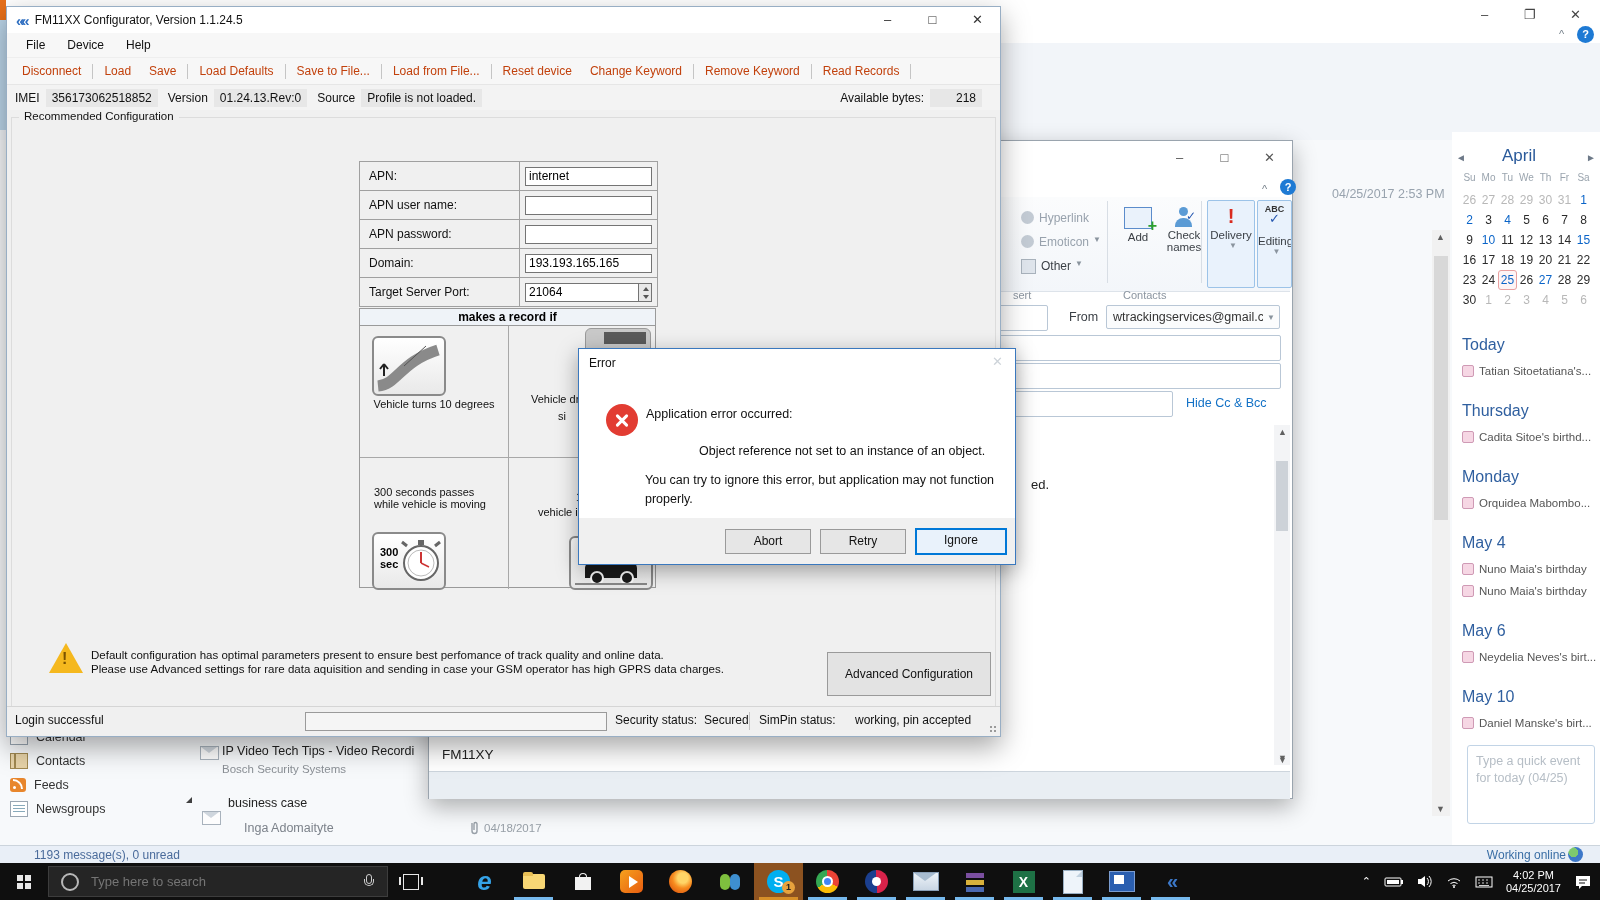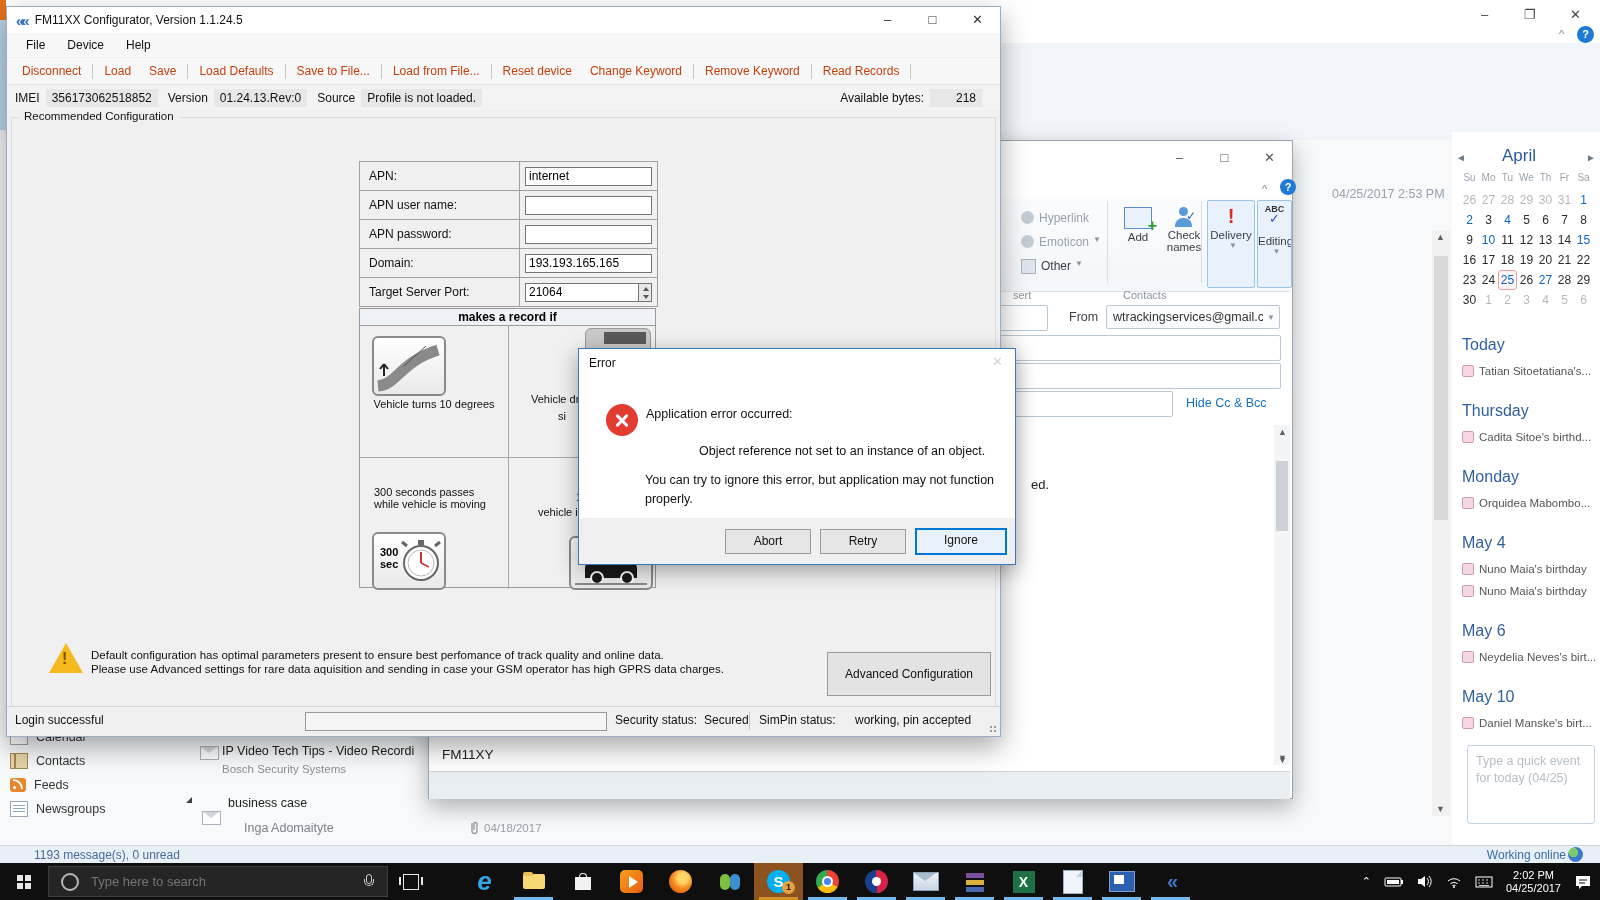--- a/index.html
+++ b/index.html
@@ -695,21 +695,21 @@
         </svg>
       <svg class="tray-svg" width="16" height="12">
           <path d="M2 5 a9 9 0 0 1 12 0 M4.5 7.5 a6 6 0 0 1 7 0 M6.5 9.5 a3 3 0 0 1 3 0" stroke="#fff" fill="none"></path>
           <circle cx="8" cy="11" r="1" fill="#fff"></circle>
         </svg>
       <svg class="tray-svg" width="18" height="12">
           <rect x="1" y="1" width="16" height="10" fill="none" stroke="#fff"></rect>
           <path d="M3 4 h2 M7 4 h2 M11 4 h2 M3 7 h2 M7 7 h2 M11 7 h2 M4 9.5 h10" stroke="#fff" stroke-width=".8"></path>
         </svg>
       <div class="tb-clock">
-        <div>2:02 PM</div>
+        <div>4:02 PM</div>
         <div>04/25/2017</div>
       </div>
       <svg class="tray-svg" width="18" height="16">
           <path d="M2 2 h14 v10 h-8 l-3 3 v-3 h-3 z" fill="#fff"></path>
           <path d="M5 6 h8 M5 9 h6" stroke="#0f0f0f"></path>
         </svg>
     </div>
   </div>
 
 </div>

